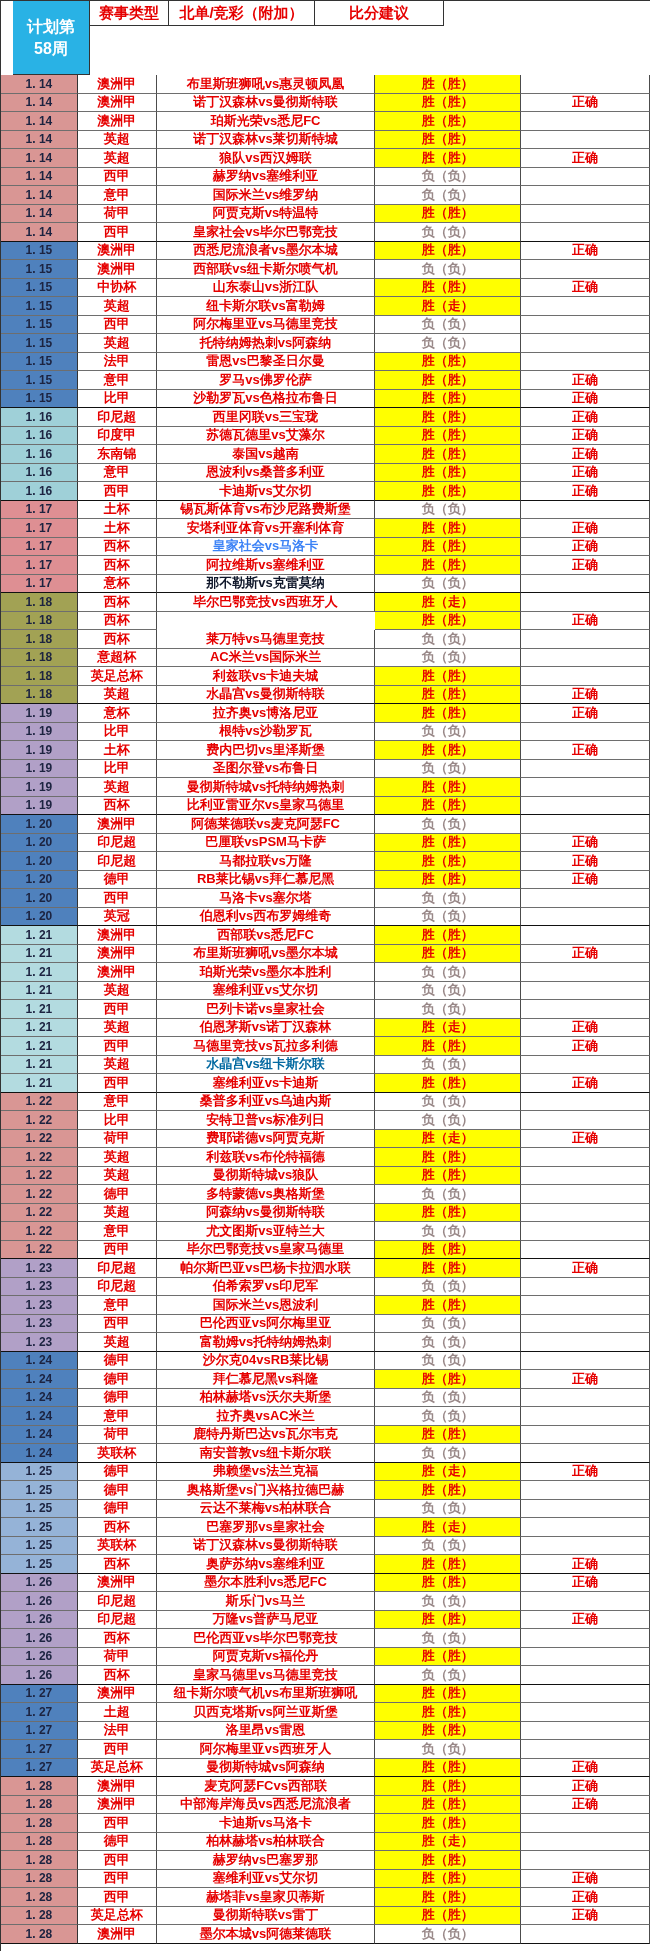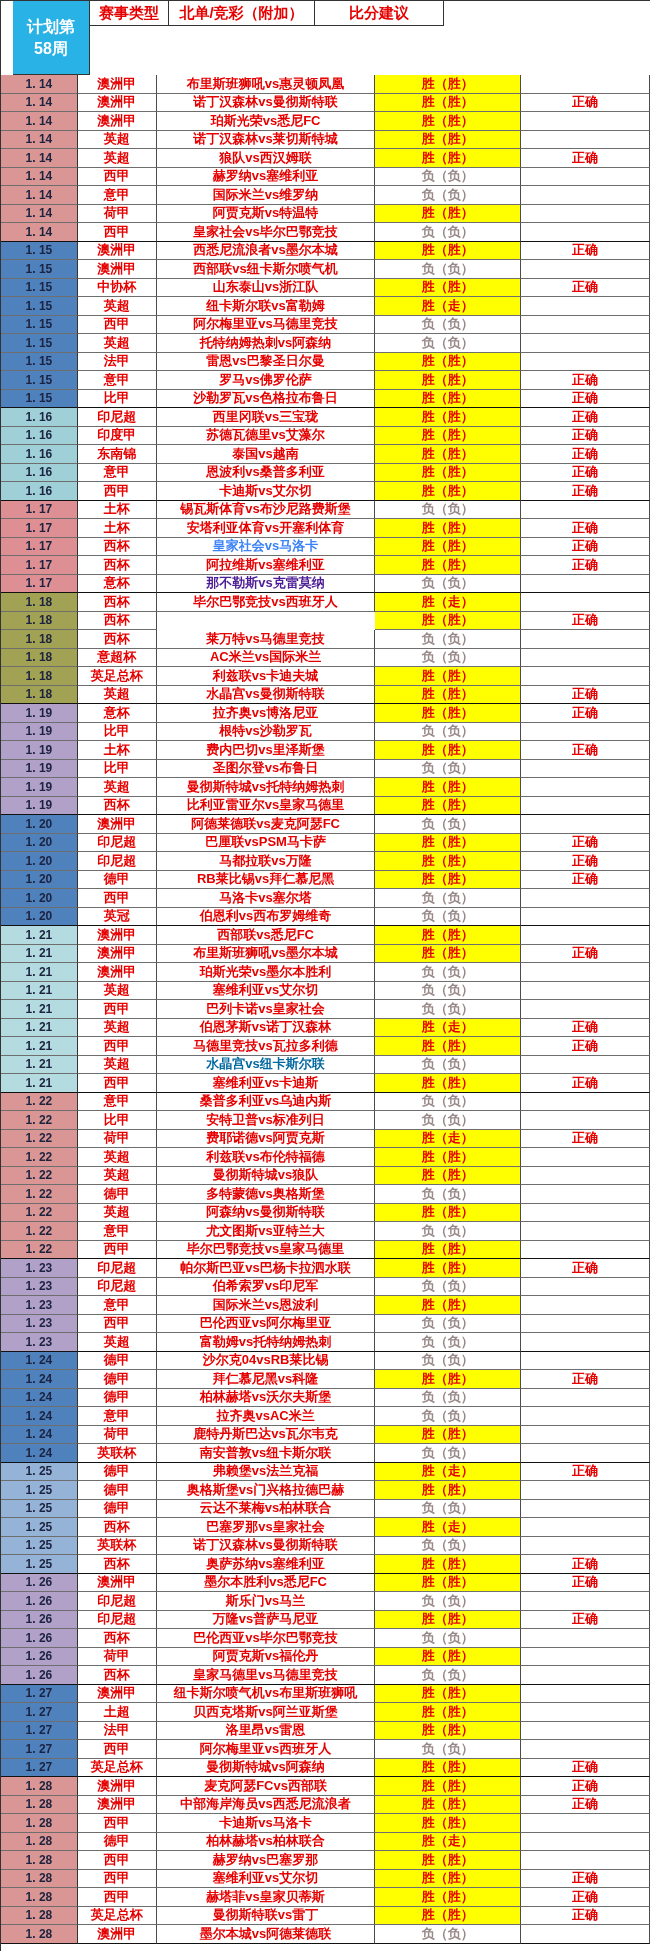--- a/index.html
+++ b/index.html
@@ -252,21 +252,21 @@
       <div class="row">
         <div class="cell date" style="background: rgb(222, 143, 147); color: rgb(28, 35, 64);">1. 17</div>
         <div class="cell league" style="color: rgb(230, 0, 0);">西杯</div>
         <div class="cell match" style="color: rgb(230, 0, 0);">阿拉维斯vs塞维利亚</div>
         <div class="cell pick" style="background: rgb(255, 255, 0); color: rgb(230, 0, 0);">胜（胜）</div>
         <div class="cell result" style="color: rgb(230, 0, 0);">正确</div>
       </div>
       <div class="row group-end">
         <div class="cell date" style="background: rgb(222, 143, 147); color: rgb(28, 35, 64);">1. 17</div>
         <div class="cell league" style="color: rgb(230, 0, 0);">意杯</div>
-        <div class="cell match" style="color: #4c1d95;">那不勒斯vs克雷莫纳</div>
+        <div class="cell match" style="color: #0f172a;">那不勒斯vs克雷莫纳</div>
         <div class="cell pick" style="color: rgb(153, 136, 136);">负（负）</div>
         <div class="cell result" style="color: rgb(230, 0, 0);"></div>
       </div>
       <div class="row">
         <div class="cell date" style="background: rgb(162, 162, 84); color: rgb(28, 35, 64);">1. 18</div>
         <div class="cell league" style="color: rgb(230, 0, 0);">西杯</div>
         <div class="cell match" style="color: rgb(230, 0, 0);">毕尔巴鄂竞技vs西班牙人</div>
         <div class="cell pick" style="background: rgb(255, 255, 0); color: rgb(230, 0, 0);">胜（走）</div>
         <div class="cell result" style="color: rgb(230, 0, 0);"></div>
       </div>

